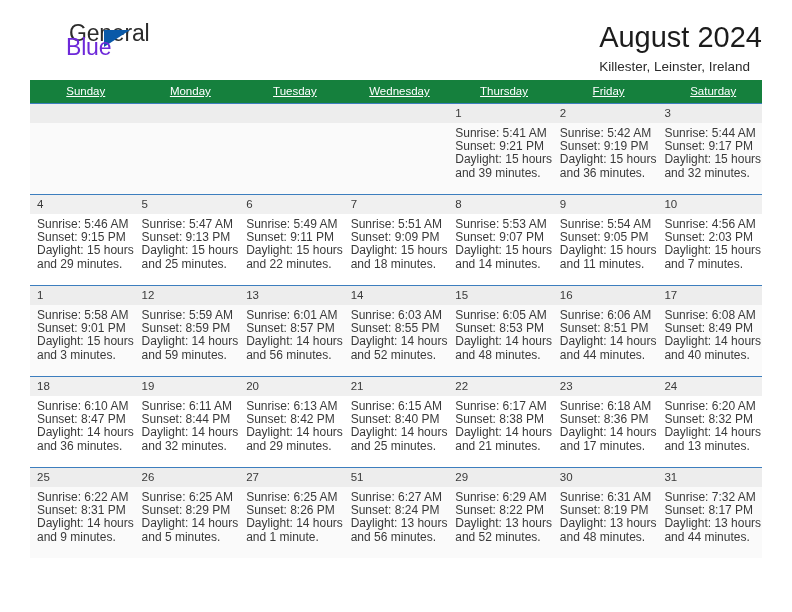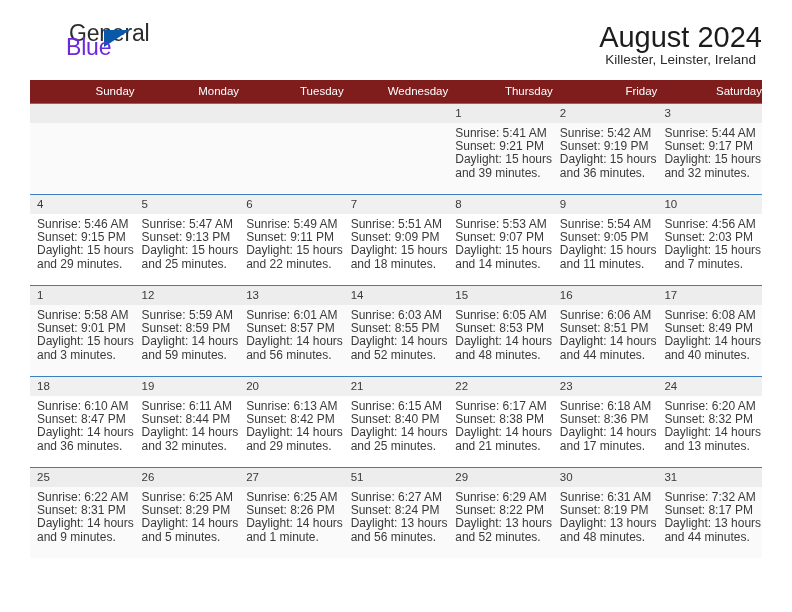--- a/index.html
+++ b/index.html
@@ -55,53 +55,55 @@
   .logo-tri {
     position: absolute;
     left: 74px;
     top: 8px;
     width: 0;
     height: 0;
     border-left: 26px solid #0a59a8;
     border-bottom: 17px solid transparent;
   }
   .title-block {
-    text-align: center;
+    text-align: left;
     padding-top: 0px;
   }
   .cal-title {
     font-size: 29px;
     color: #1c1c1c;
     line-height: 1.05;
     font-weight: normal;
     margin: 0;
   }
   .cal-sub {
     font-size: 13.5px;
     color: #2b2b2b;
+    margin-top: 7px;
   }
 
   
   .calendar {
     width: 732px;
     border-collapse: collapse;
     table-layout: fixed;
     margin-top: 8px;
   }
   .calendar col { width: 14.2857%; }
 
   .calendar thead th {
-    background: #7f1d1d;
+    background: #15803d;
     color: #ffffff;
     font-size: 11.5px;
     font-weight: normal;
-    text-align: right;
+    text-align: center;
     padding: 5px 0 6px 7px;
     height: 19px;
     box-sizing: border-box;
+    text-decoration: underline;
   }
 
   .week-row td {
     vertical-align: top;
     padding: 0;
     height: 90px;
     border-top: 1px solid #3d7ebe;
     background: #ffffff;
   }
   .week-row.shaded td { background: #fafafa; }

